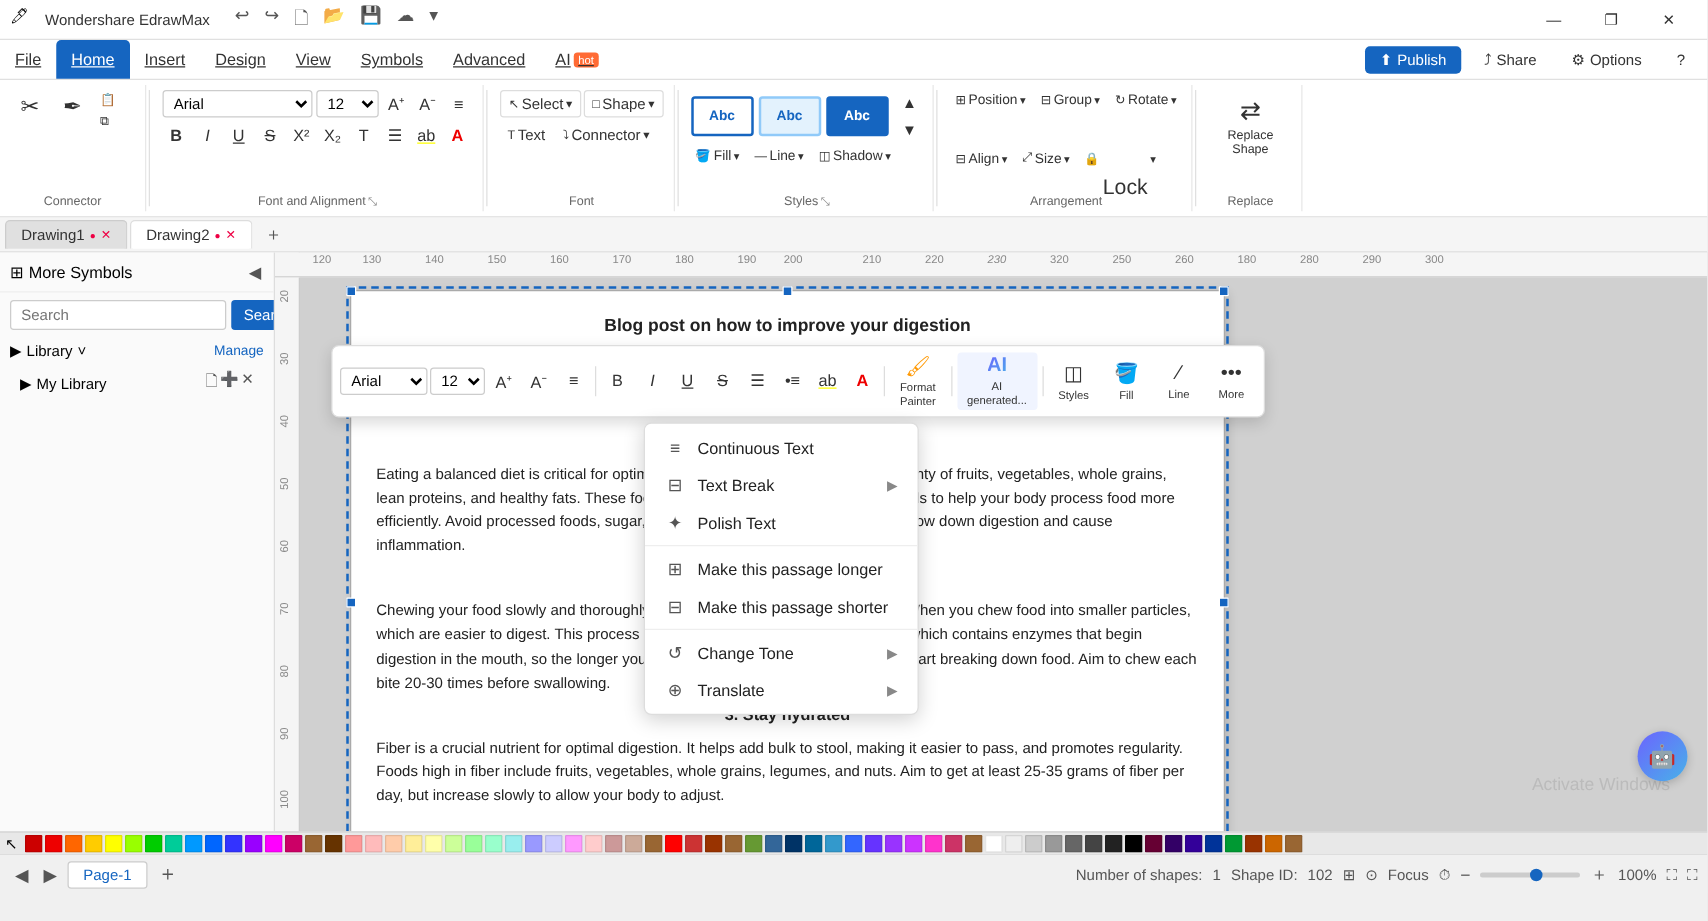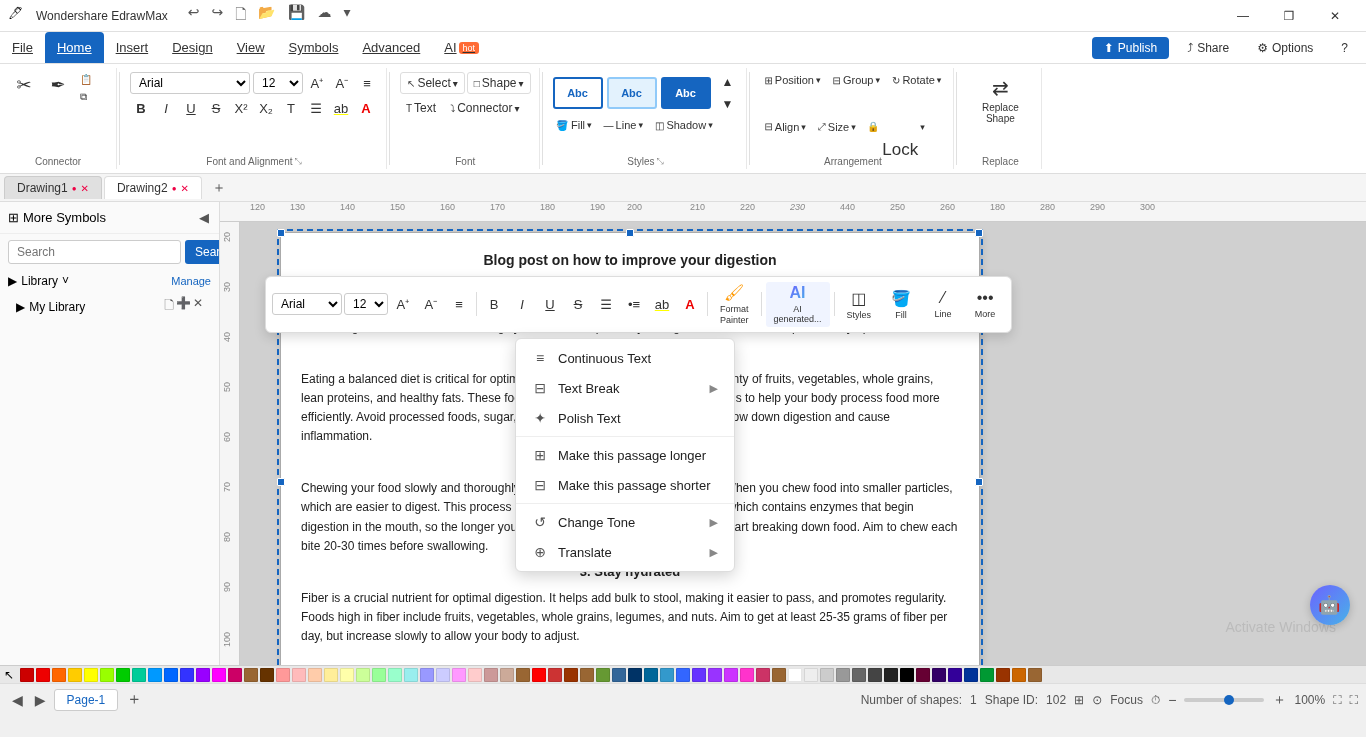--- a/index.html
+++ b/index.html
@@ -711,21 +711,21 @@
         <span class="ruler-mark" style="left:100px;">140</span>
         <span class="ruler-mark" style="left:150px;">150</span>
         <span class="ruler-mark" style="left:200px;">160</span>
         <span class="ruler-mark" style="left:250px;">170</span>
         <span class="ruler-mark" style="left:300px;">180</span>
         <span class="ruler-mark" style="left:350px;">190</span>
         <span class="ruler-mark" style="left:376px;margin-left:11px;">200</span>
         <span class="ruler-mark" style="left:450px;">210</span>
         <span class="ruler-mark" style="left:500px;">220</span>
         <span class="ruler-mark" style="left:550px;font-style:italic;">230</span>
-        <span class="ruler-mark" style="left:600px;">440</span>
+        <span class="ruler-mark" style="left:600px;">320</span>
         <span class="ruler-mark" style="left:650px;">250</span>
         <span class="ruler-mark" style="left:700px;">260</span>
         <span class="ruler-mark" style="left:750px;">180</span>
         <span class="ruler-mark" style="left:800px;">280</span>
         <span class="ruler-mark" style="left:850px;">290</span>
         <span class="ruler-mark" style="left:900px;">300</span>
       </div>
     </div>
 
     <div class="ruler-left">

